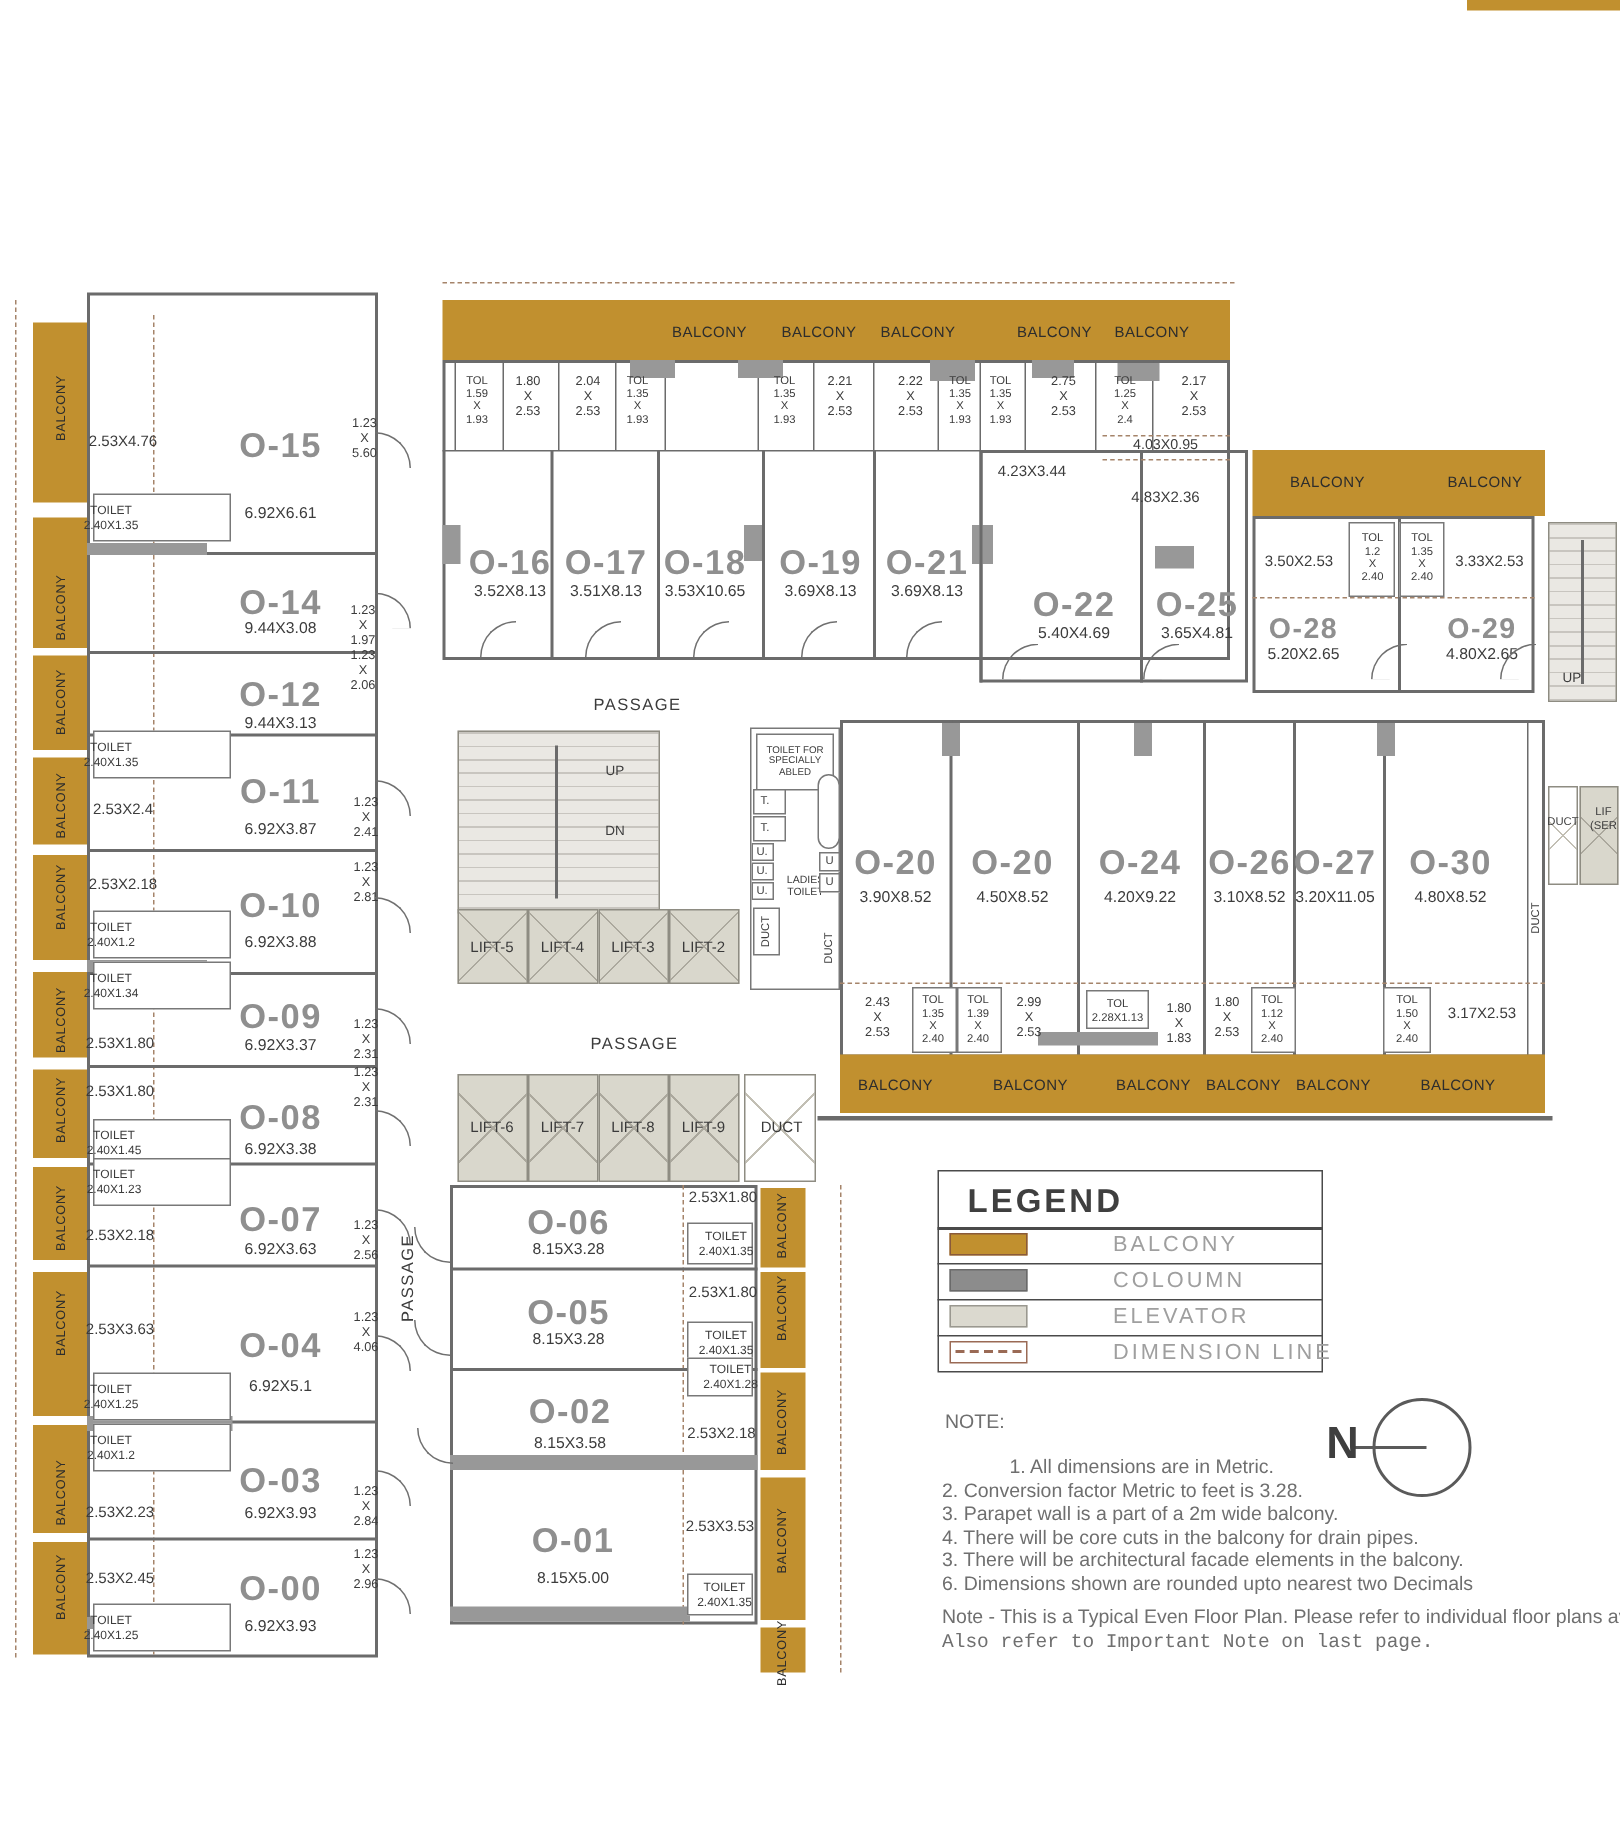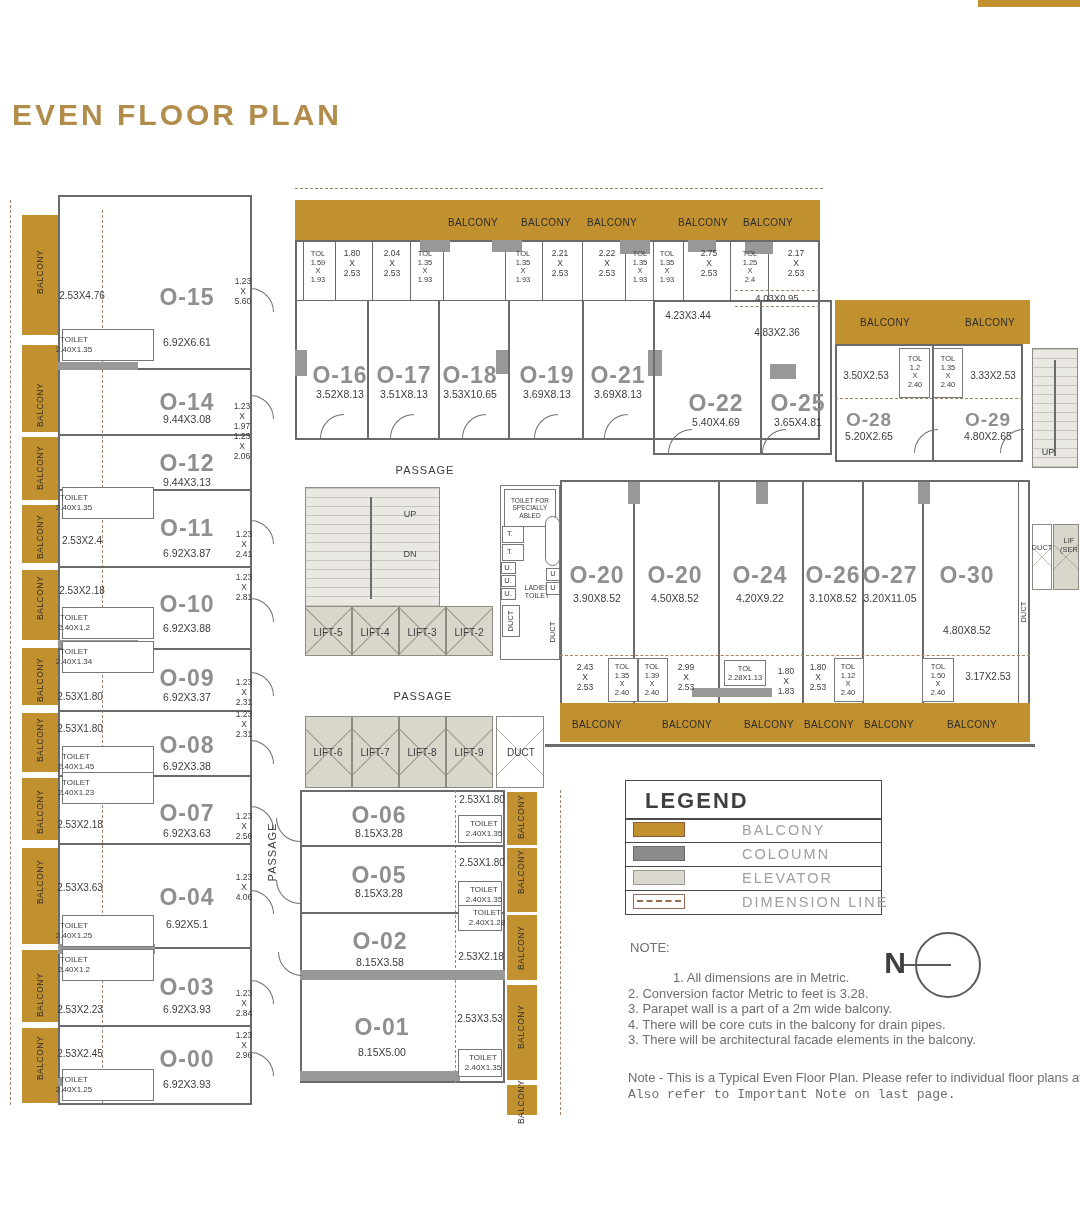--- a/index.html
+++ b/index.html
@@ -44,21 +44,20 @@
   .note{font-size:13px;color:#6f6f6f;}
   .ncirc{width:66px;height:66px;border:2px solid #5a5a5a;border-radius:50%;background:#fff;box-sizing:border-box;}
   .nline{height:2px;background:#5a5a5a;}
   .nlab{font-size:30px;font-weight:700;color:#3f3f3f;}
 </style>
 </head>
 <body>
 
 <div id="plan">
 
-  <div class="p title" style="left:12px;top:98px;">EVEN FLOOR PLAN</div>
   <div class="p gold" style="left:978px;top:0;width:102px;height:7px;"></div>
 
   <div class="p gold" style="left:22px;top:215px;width:36px;height:120px;"></div>
   <div class="p gold" style="left:22px;top:345px;width:36px;height:87px;"></div>
   <div class="p gold" style="left:22px;top:437px;width:36px;height:63px;"></div>
   <div class="p gold" style="left:22px;top:505px;width:36px;height:58px;"></div>
   <div class="p gold" style="left:22px;top:570px;width:36px;height:70px;"></div>
   <div class="p gold" style="left:22px;top:648px;width:36px;height:57px;"></div>
   <div class="p gold" style="left:22px;top:713px;width:36px;height:59px;"></div>
   <div class="p gold" style="left:22px;top:778px;width:36px;height:62px;"></div>
@@ -401,21 +400,21 @@
   <div class="p ctr udim" style="left:597px;top:598px;">3.90X8.52</div>
   <div class="p ctr uid" style="left:675px;top:575px;">O-20</div>
   <div class="p ctr udim" style="left:675px;top:598px;">4.50X8.52</div>
   <div class="p ctr uid" style="left:760px;top:575px;">O-24</div>
   <div class="p ctr udim" style="left:760px;top:598px;">4.20X9.22</div>
   <div class="p ctr uid" style="left:833px;top:575px;">O-26</div>
   <div class="p ctr udim" style="left:833px;top:598px;">3.10X8.52</div>
   <div class="p ctr uid" style="left:890px;top:575px;">O-27</div>
   <div class="p ctr udim" style="left:890px;top:598px;">3.20X11.05</div>
   <div class="p ctr uid" style="left:967px;top:575px;">O-30</div>
-  <div class="p ctr udim" style="left:967px;top:630px;">4.80X8.52</div>
+  <div class="p ctr udim" style="left:967px;top:598px;">4.80X8.52</div>
 
   <div class="p box1" style="left:608px;top:658px;width:30px;height:44px;"></div>
   <div class="p box1" style="left:638px;top:658px;width:30px;height:44px;"></div>
   <div class="p box1" style="left:724px;top:660px;width:42px;height:26px;"></div>
   <div class="p box1" style="left:834px;top:658px;width:30px;height:44px;"></div>
   <div class="p box1" style="left:922px;top:658px;width:32px;height:44px;"></div>
   <div class="p ctr sdim" style="left:585px;top:678px;">2.43
 X
 2.53</div>
   <div class="p ctr tiny" style="left:622px;top:680px;">TOL
@@ -542,20 +541,21 @@
   <div class="p ctr leglab" style="left:742px;top:854px;transform:translate(0,-50%);">COLOUMN</div>
   <div class="p ctr leglab" style="left:742px;top:878px;transform:translate(0,-50%);">ELEVATOR</div>
   <div class="p ctr leglab" style="left:742px;top:902px;transform:translate(0,-50%);">DIMENSION LINE</div>
 
   <div class="p note" style="left:630px;top:940px;">NOTE:</div>
   <div class="p note" style="left:628px;top:970px;margin-left:45px;">1.  All dimensions are in Metric.</div>
   <div class="p note" style="left:628px;top:986px;">2. Conversion factor Metric to feet is 3.28.</div>
   <div class="p note" style="left:628px;top:1001px;">3. Parapet wall is a part of a 2m wide balcony.</div>
   <div class="p note" style="left:628px;top:1017px;">4. There will be core cuts in the balcony for drain pipes.</div>
   <div class="p note" style="left:628px;top:1032px;">3. There will be architectural facade elements in the balcony.</div>
+  <div class="p note" style="left:628px;top:1048px;">6. Dimensions shown are rounded upto nearest two Decimals</div>
   <div class="p note" style="left:628px;top:1070px;width:470px;white-space:nowrap;">Note - This is a Typical Even Floor Plan. Please refer to individual floor plans ava</div>
   <div class="p note" style="left:628px;top:1087px;font-family:Liberation Mono, monospace;">Also refer to Important Note on last page.</div>
 
   <div class="p ncirc" style="left:915px;top:932px;"></div>
   <div class="p nline" style="left:903px;top:964px;width:48px;"></div>
   <div class="p ctr nlab" style="left:895px;top:963px;">N</div>
 
 </div>
 
 </body></html>

